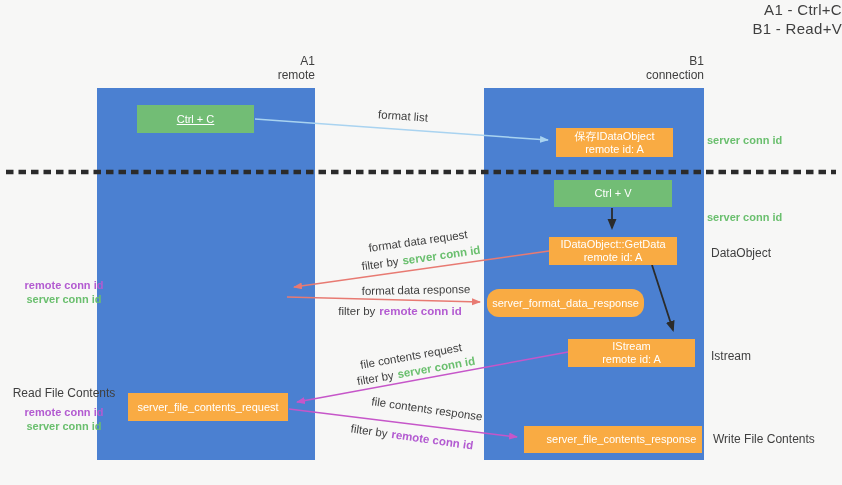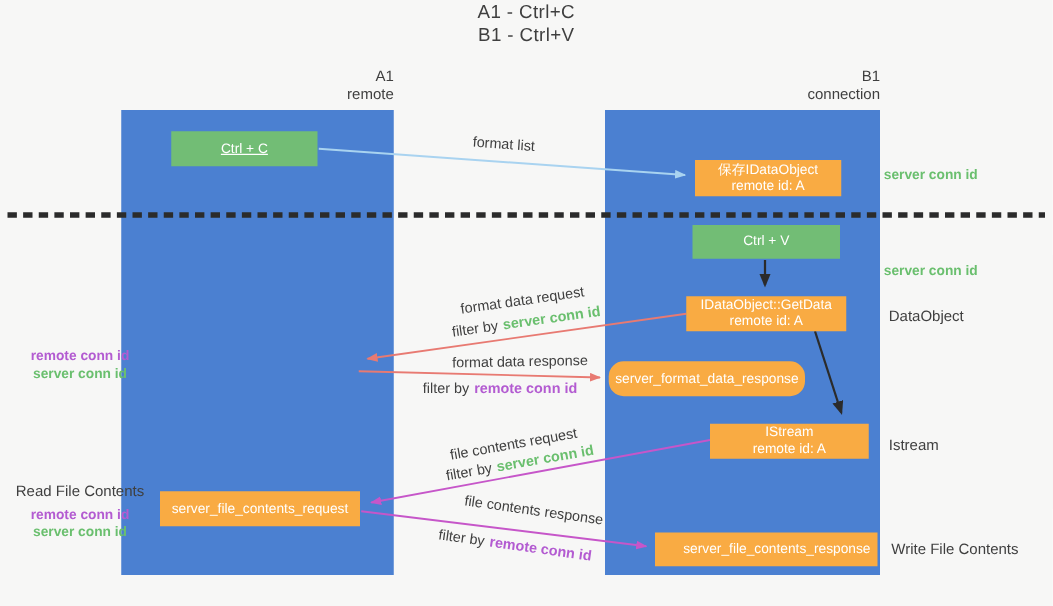--- a/index.html
+++ b/index.html
@@ -2,21 +2,21 @@
 <html style="--bg: #f7f7f6; --blue: #4b80d1; --green: #72bd75; --orange: #f9ab43; --green_text: #6abf6e; --purple_text: #b35bd1; --dark: #3f3f3f; --salmon: #e87a72; --magenta: #c656c9; --lightblue: #a9d3f0; --black: #2b2b2b;"><head>
 <meta charset="utf-8">
 <style>
   html,body{margin:0;padding:0;}
   .canvas{
     position:relative; width:842px; height:485px;
     background:var(--bg);
     font-family:"Liberation Sans", sans-serif;
     color:var(--dark); overflow:hidden;
   }
-  .title{position:absolute; left:0; top:8; width:842px; text-align:center;
+  .title{position:absolute; left:0; top:8; width:842px; text-align:right;
     font-size:15px; line-height:19px; color:var(--dark); letter-spacing:.3px;}
   .colhead{position:absolute; text-align:right; font-size:12px; line-height:14px; color:var(--dark);}
   .lifeline{position:absolute; top:88px; height:372px; background:var(--blue); z-index:0;}
   svg.overlay{position:absolute; left:0; top:0; z-index:1;}
   .dash{stroke:var(--black);}
   .a-lblue{stroke:var(--lightblue); fill:none;}
   .a-salmon{stroke:var(--salmon); fill:none;}
   .a-magenta{stroke:var(--magenta); fill:none;}
   .a-black{stroke:var(--black); fill:none;}
   .mk-lblue{fill:var(--lightblue);}
@@ -40,21 +40,21 @@
   .lgroup .purple{font-size:11px; color:var(--purple_text); font-weight:bold; line-height:14px;}
   .lgroup .green{font-size:11px; color:var(--green_text); font-weight:bold; line-height:14px;}
 </style>
 </head>
 <body>
 
 <div class="canvas">
 
   <div class="title">
     <div>A1 - Ctrl+C</div>
-    <div>B1 - Ctrl+V</div>
+    <div>B1 - Read+V</div>
   </div>
 
   <div class="colhead" style="left:97px; top:54px; width:218px;">
     <div>A1</div>
     <div>remote</div>
   </div>
   <div class="colhead" style="left:484px; top:54px; width:220px;">
     <div>B1</div>
     <div>connection</div>
   </div>

